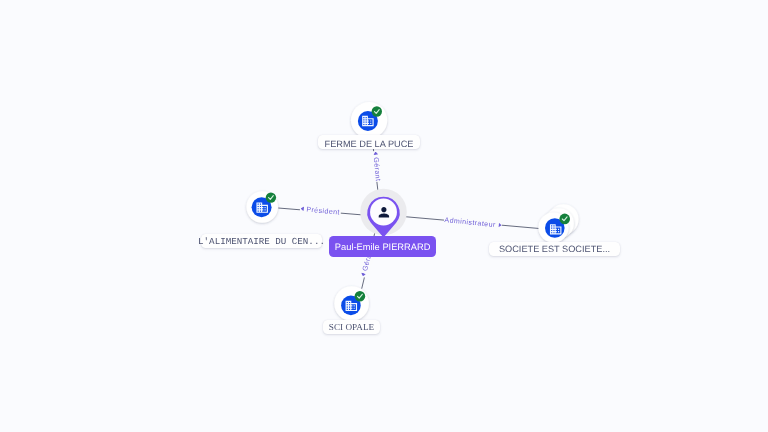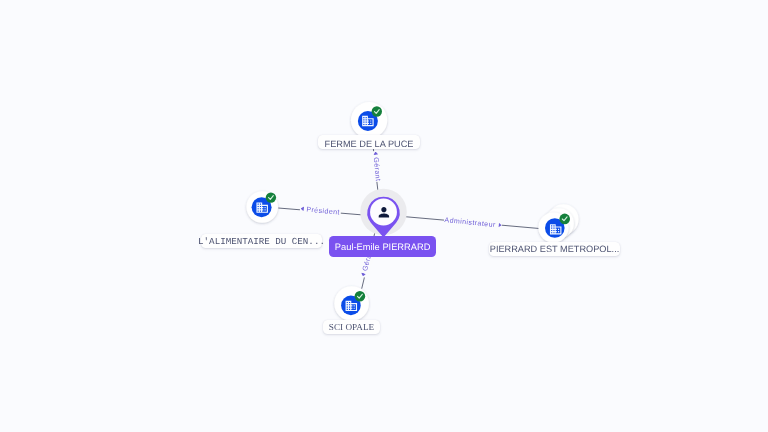--- a/index.html
+++ b/index.html
@@ -109,21 +109,21 @@
       <circle cx="21.5" cy="28.5" r="15.1" fill="#ffffff" filter="url(#discshadow)"></circle>
       <circle cx="22.8" cy="29.0" r="9.8" fill="#0b4ce8"></circle>
       <g fill="#f0f6ff" transform="translate(16.8,23.4) scale(0.575)">
         <path d="M12 7V3H2v18h20V7H12zM6 19H4v-2h2v2zm0-4H4v-2h2v2zm0-4H4V9h2v2zm0-4H4V5h2v2zm4 12H8v-2h2v2zm0-4H8v-2h2v2zm0-4H8V9h2v2zm0-4H8V5h2v2zm10 12h-8v-2h2v-2h-2v-2h2v-2h-2V9h8v10zm-2-8h-2v2h2v-2zm0 4h-2v2h2v-2z"></path>
       </g>
       <circle cx="32.7" cy="19.9" r="5.3" fill="#15803c"></circle>
       <path d="M30.3,20.0 L32.0,21.7 L35.1,17.9" stroke="#d4f0dd" stroke-width="1.15" fill="none" stroke-linecap="round" stroke-linejoin="round"></path>
     </svg>
   </div>
   <div class="pill" style="left:489px;top:242px;width:131px;height:14px;">
-    <span>PIERRARD EST METROPOL...</span>
+    <span>SOCIETE EST SOCIETE...</span>
   </div>
 
   <div class="node" style="left:328px;top:280px;">
     <svg width="46" height="46" viewBox="0 0 46 46">
       <circle cx="23.6" cy="23.5" r="17.35" fill="#ffffff" filter="url(#discshadow)"></circle>
       <circle cx="22.9" cy="25.4" r="9.8" fill="#0b4ce8"></circle>
       <g fill="#f0f6ff" transform="translate(16.4,19.0) scale(0.575)">
         <path d="M12 7V3H2v18h20V7H12zM6 19H4v-2h2v2zm0-4H4v-2h2v2zm0-4H4V9h2v2zm0-4H4V5h2v2zm4 12H8v-2h2v2zm0-4H8v-2h2v2zm0-4H8V9h2v2zm0-4H8V5h2v2zm10 12h-8v-2h2v-2h-2v-2h2v-2h-2V9h8v10zm-2-8h-2v2h2v-2zm0 4h-2v2h2v-2z"></path>
       </g>
       <circle cx="31.9" cy="16.3" r="5.3" fill="#15803c"></circle>

